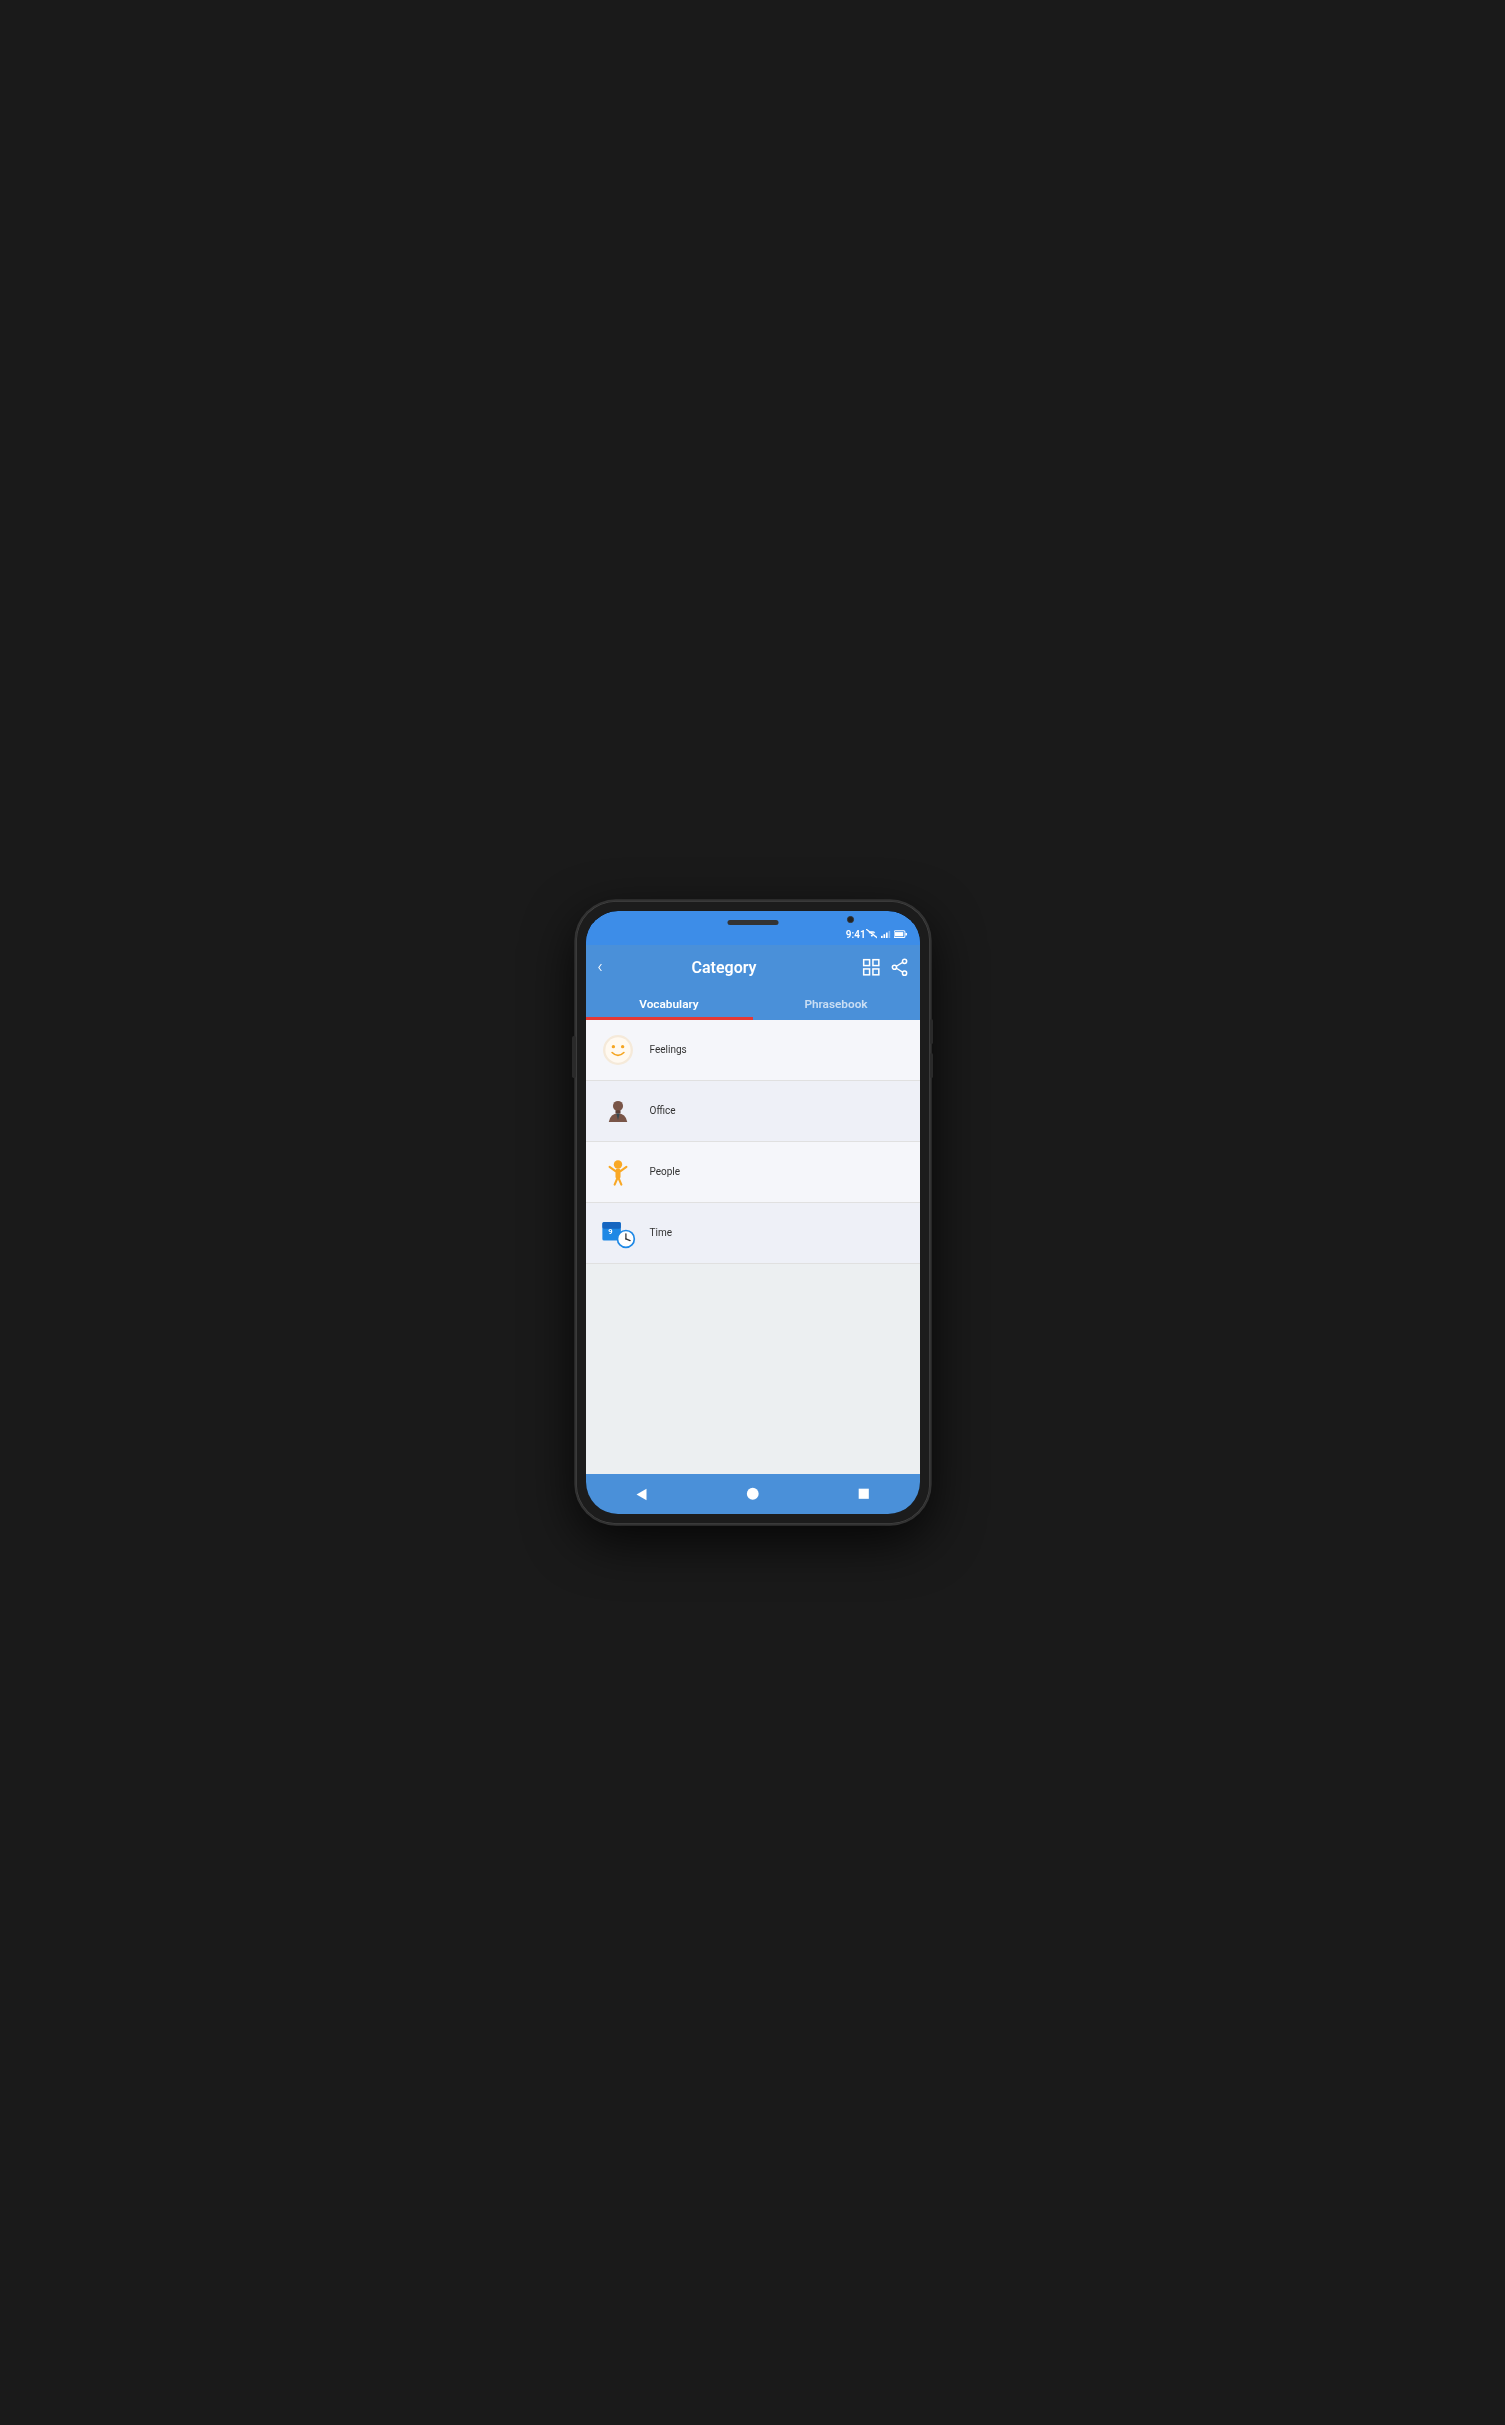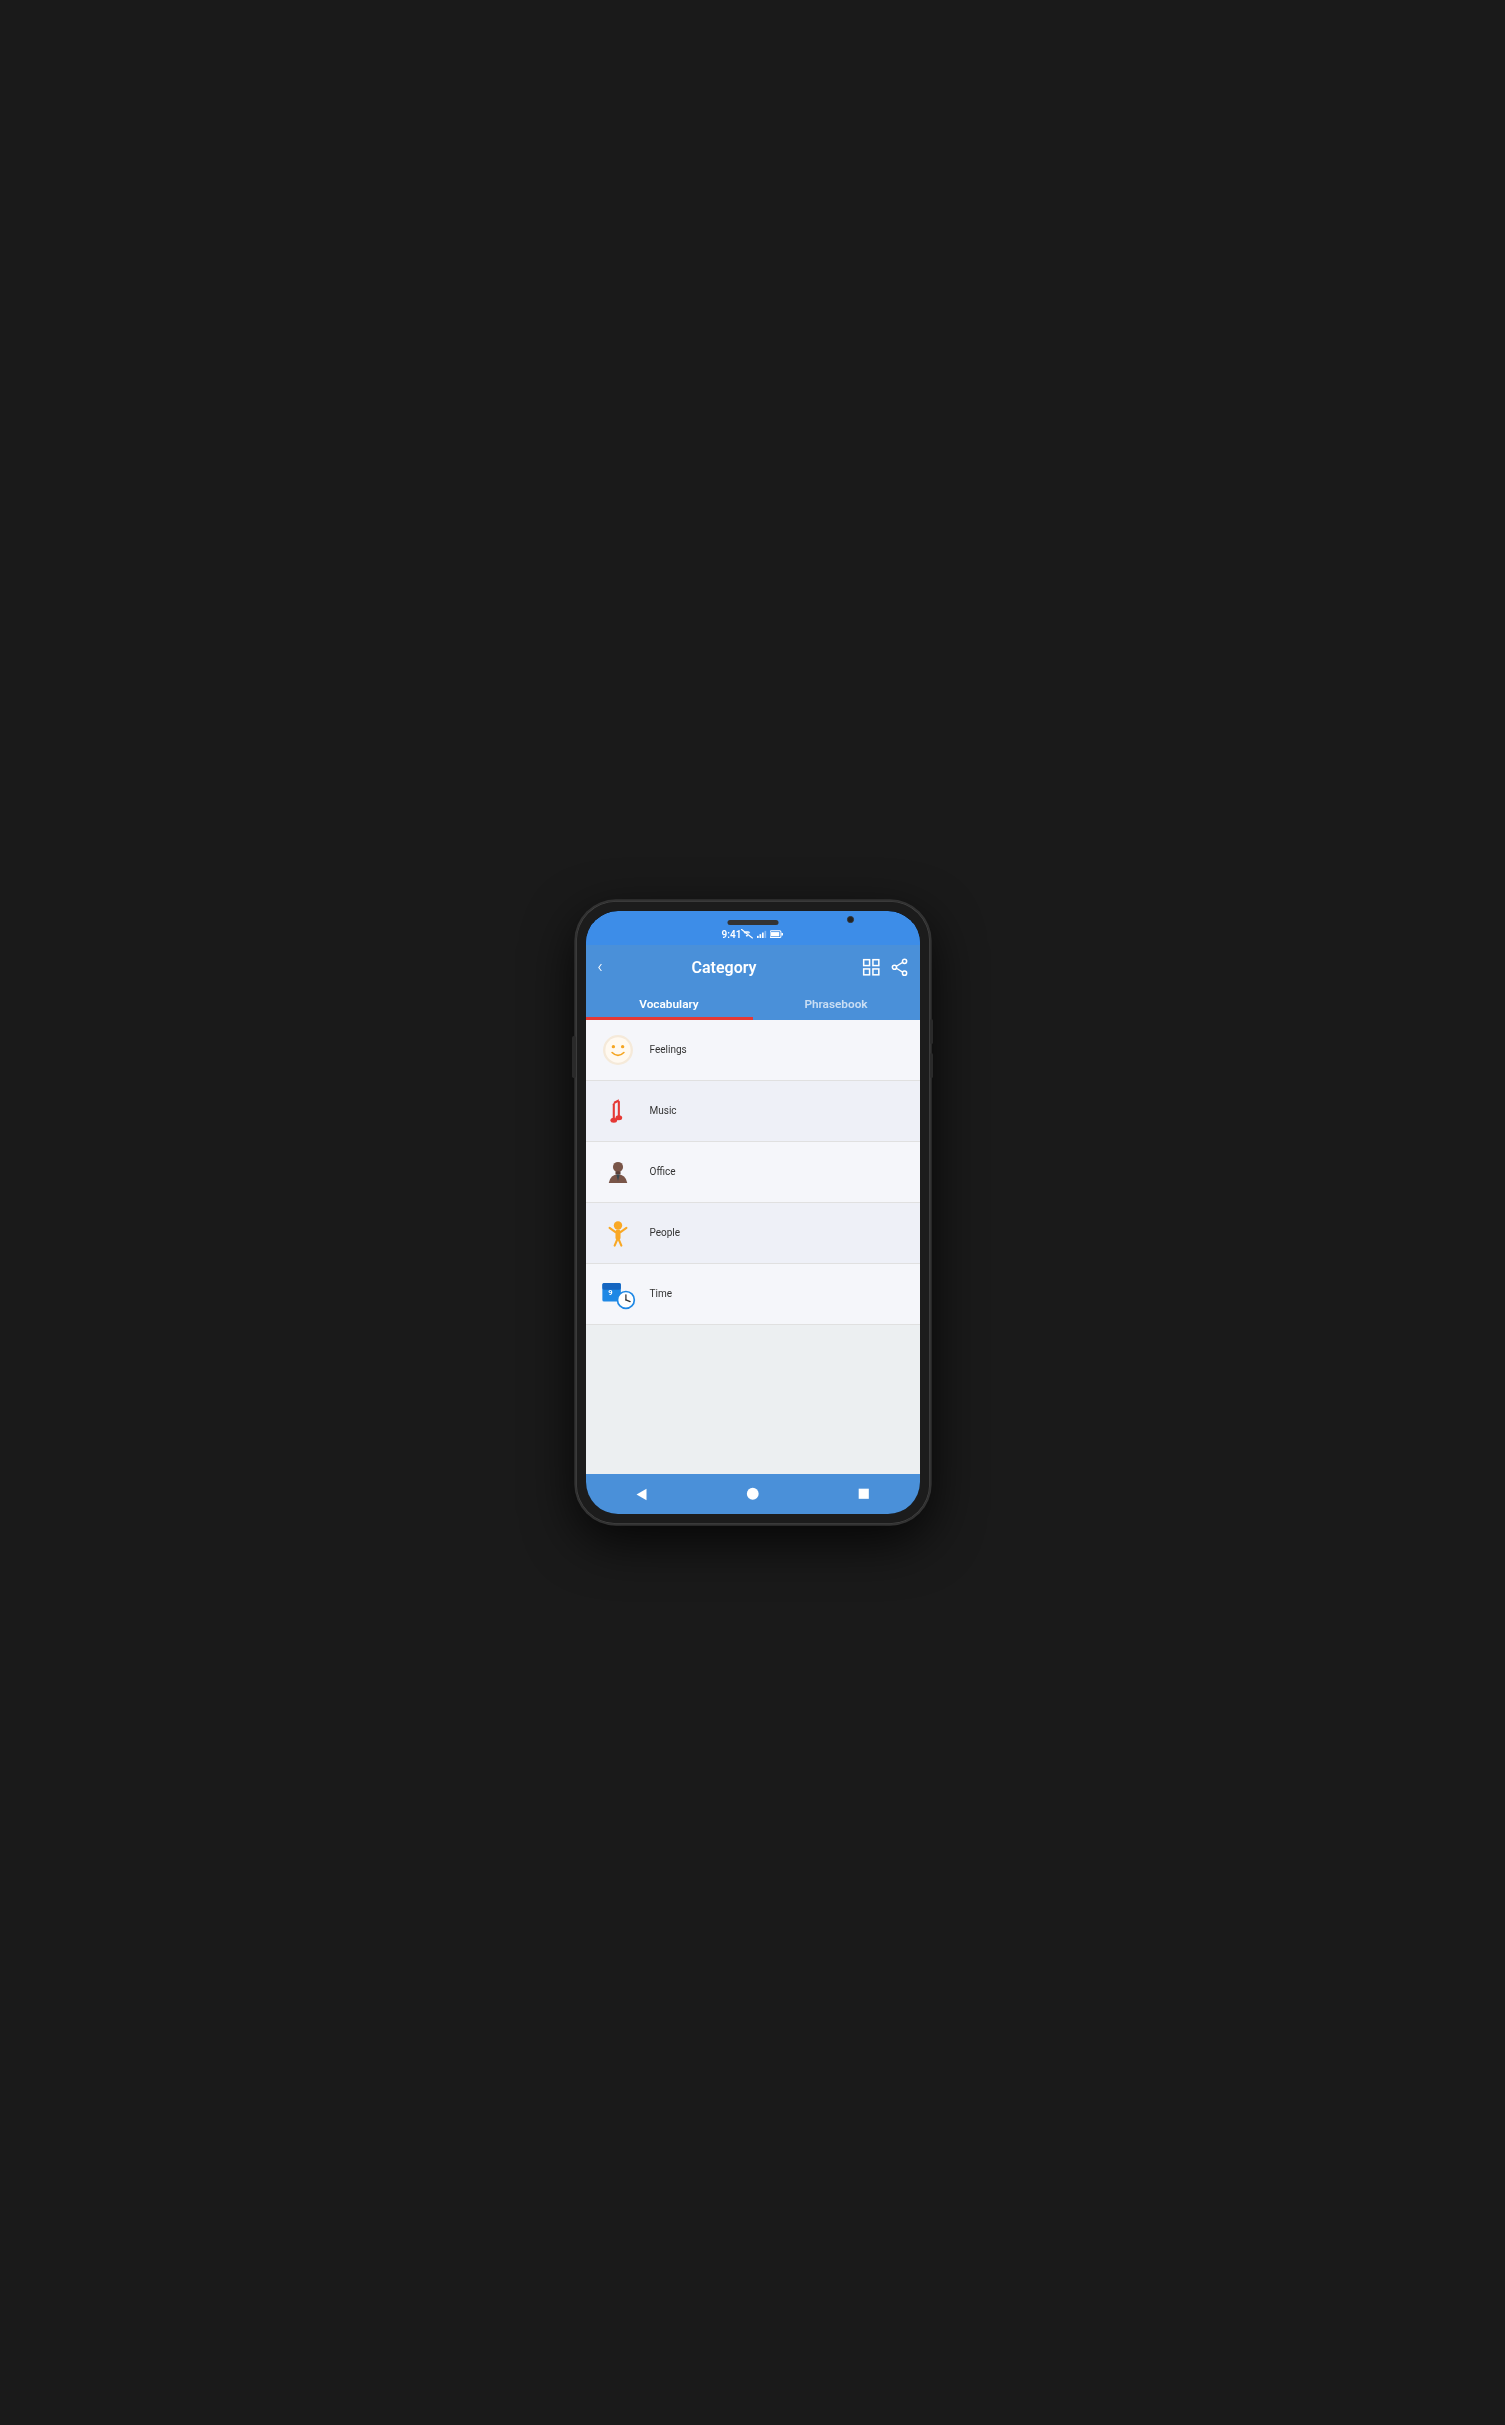--- a/index.html
+++ b/index.html
@@ -60,21 +60,21 @@
       background: #2a2a2a;
       border-radius: 1.7px;
     }
     .btn-vol-up { right: -3.4px; top: 118px; width: 3.4px; height: 25px; }
     .btn-vol-down { right: -3.4px; top: 152px; width: 3.4px; height: 25px; }
     .btn-power { left: -3.4px; top: 135px; width: 3.4px; height: 42px; }
     
     .status-bar {
       background: #3d8de8;
       display: flex;
-      justify-content: center;
+      justify-content: flex-end;
       align-items: center;
       padding: 3.4px 11.8px;
       height: 22px;
     }
     .status-time {
       color: white;
       font-size: 10px;
       font-weight: 600;
     }
     .status-icons {
@@ -284,32 +284,20 @@
             <circle cx="13.5" cy="15" r="2" fill="#f5a623"></circle>
             <circle cx="24.5" cy="15" r="2" fill="#f5a623"></circle>
             <path d="M12 22 Q19 29 26 22" fill="none" stroke="#f5a623" stroke-width="2" stroke-linecap="round"></path>
           </svg>
         </div>
         <span class="category-label">Feelings</span>
       </div>
 
 
 
-      <div class="category-item">
-        <div class="category-icon">
-          <svg width="32" height="32" viewBox="0 0 38 38">
-            <path d="M20 8 L20 26" stroke="#e53935" stroke-width="2.5" stroke-linecap="round"></path>
-            <path d="M14 11 L14 29" stroke="#e53935" stroke-width="2.5" stroke-linecap="round"></path>
-            <path d="M14 8 L20 5 L20 8 L14 11 Z" fill="#e53935"></path>
-            <ellipse cx="20" cy="27" rx="4" ry="3" fill="#e53935"></ellipse>
-            <ellipse cx="14" cy="30" rx="4" ry="3" fill="#e53935"></ellipse>
-          </svg>
-        </div>
-        <span class="category-label">Music</span>
-      </div>
 
       <div class="category-item">
         <div class="category-icon">
           <svg width="32" height="32" viewBox="0 0 38 38">
             <circle cx="19" cy="13" r="6" fill="#795548"></circle>
             <path d="M8 32 Q10 22 19 22 Q28 22 30 32" fill="#795548"></path>
             <rect x="16" y="18" width="6" height="4" fill="#5d4037"></rect>
 
             <path d="M17 22 L19 30 L21 22" fill="#37474f"></path>
           </svg>

